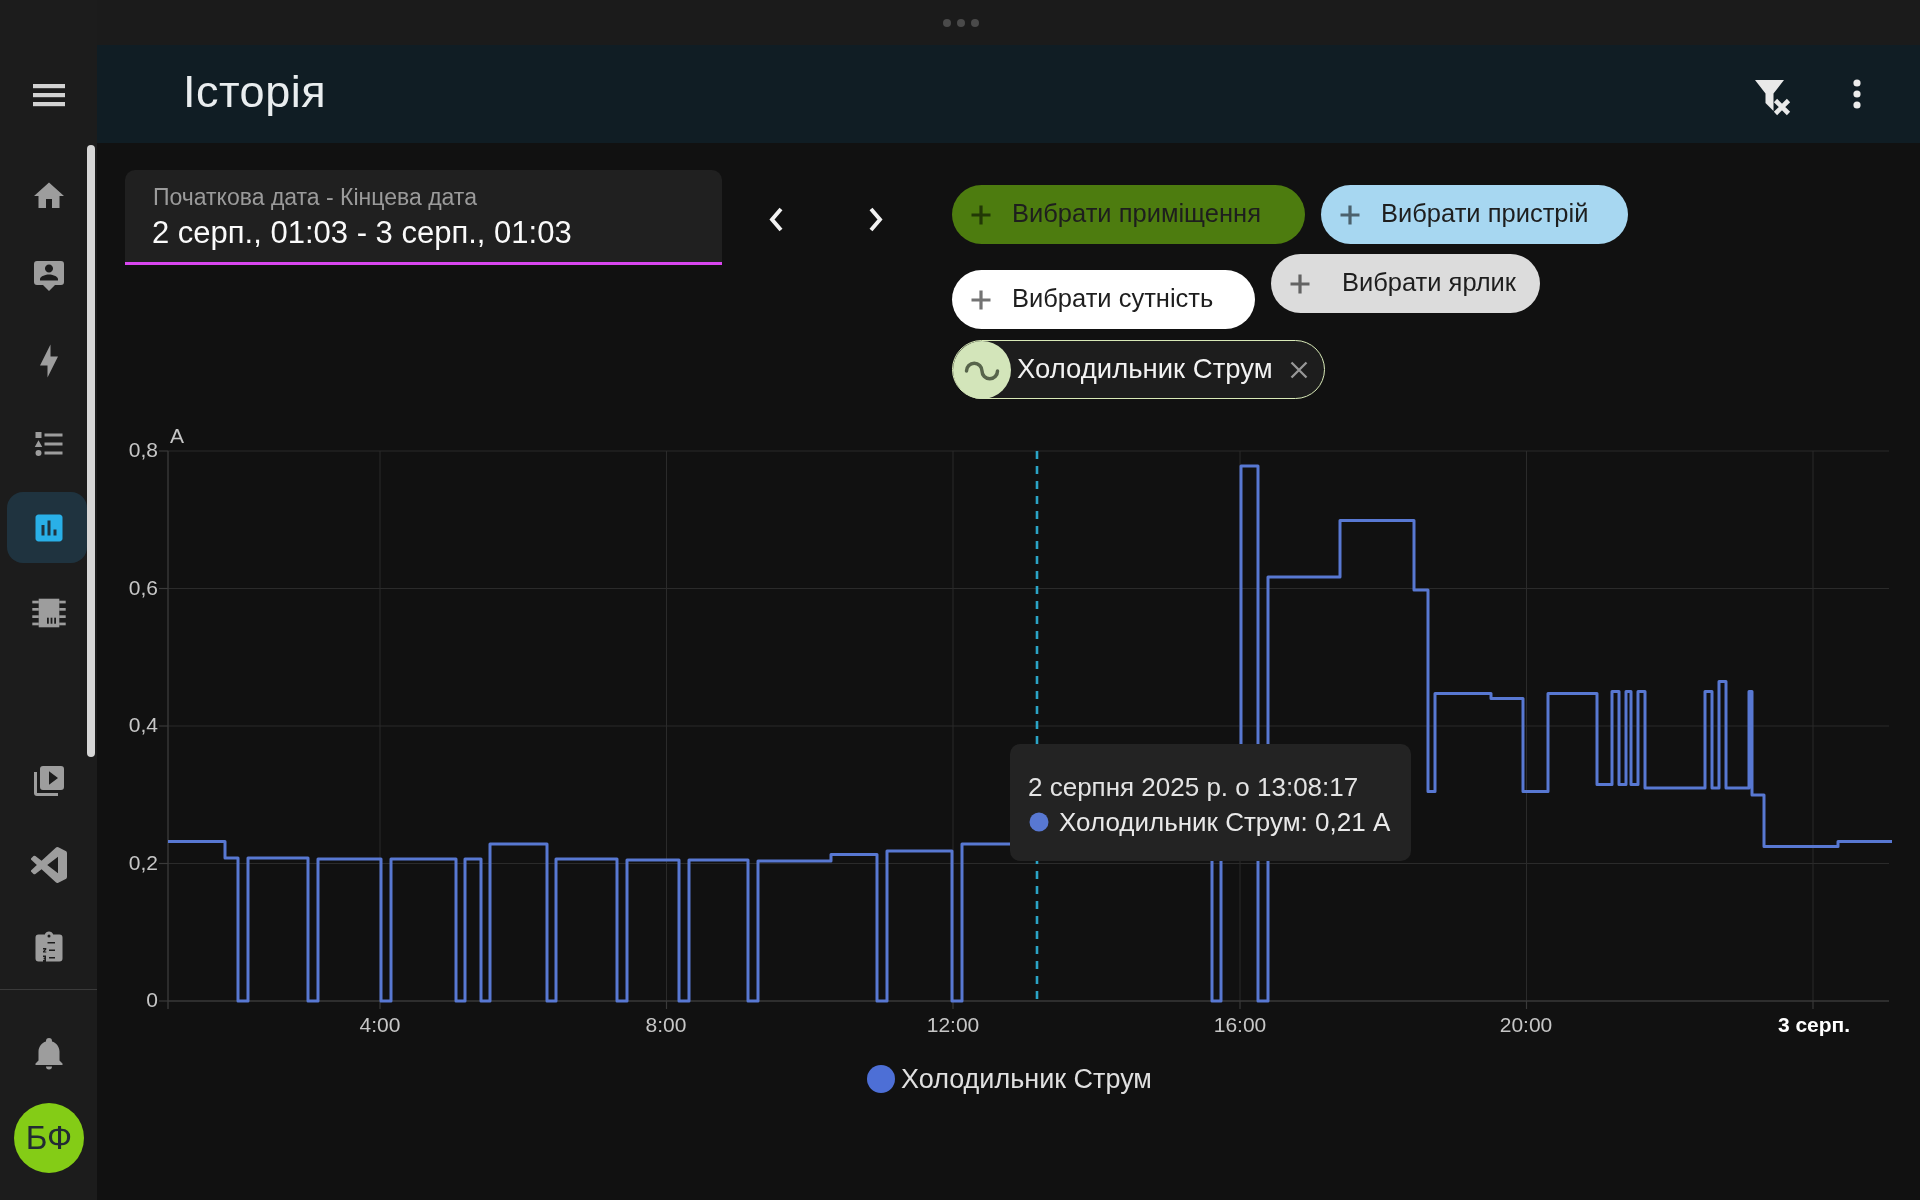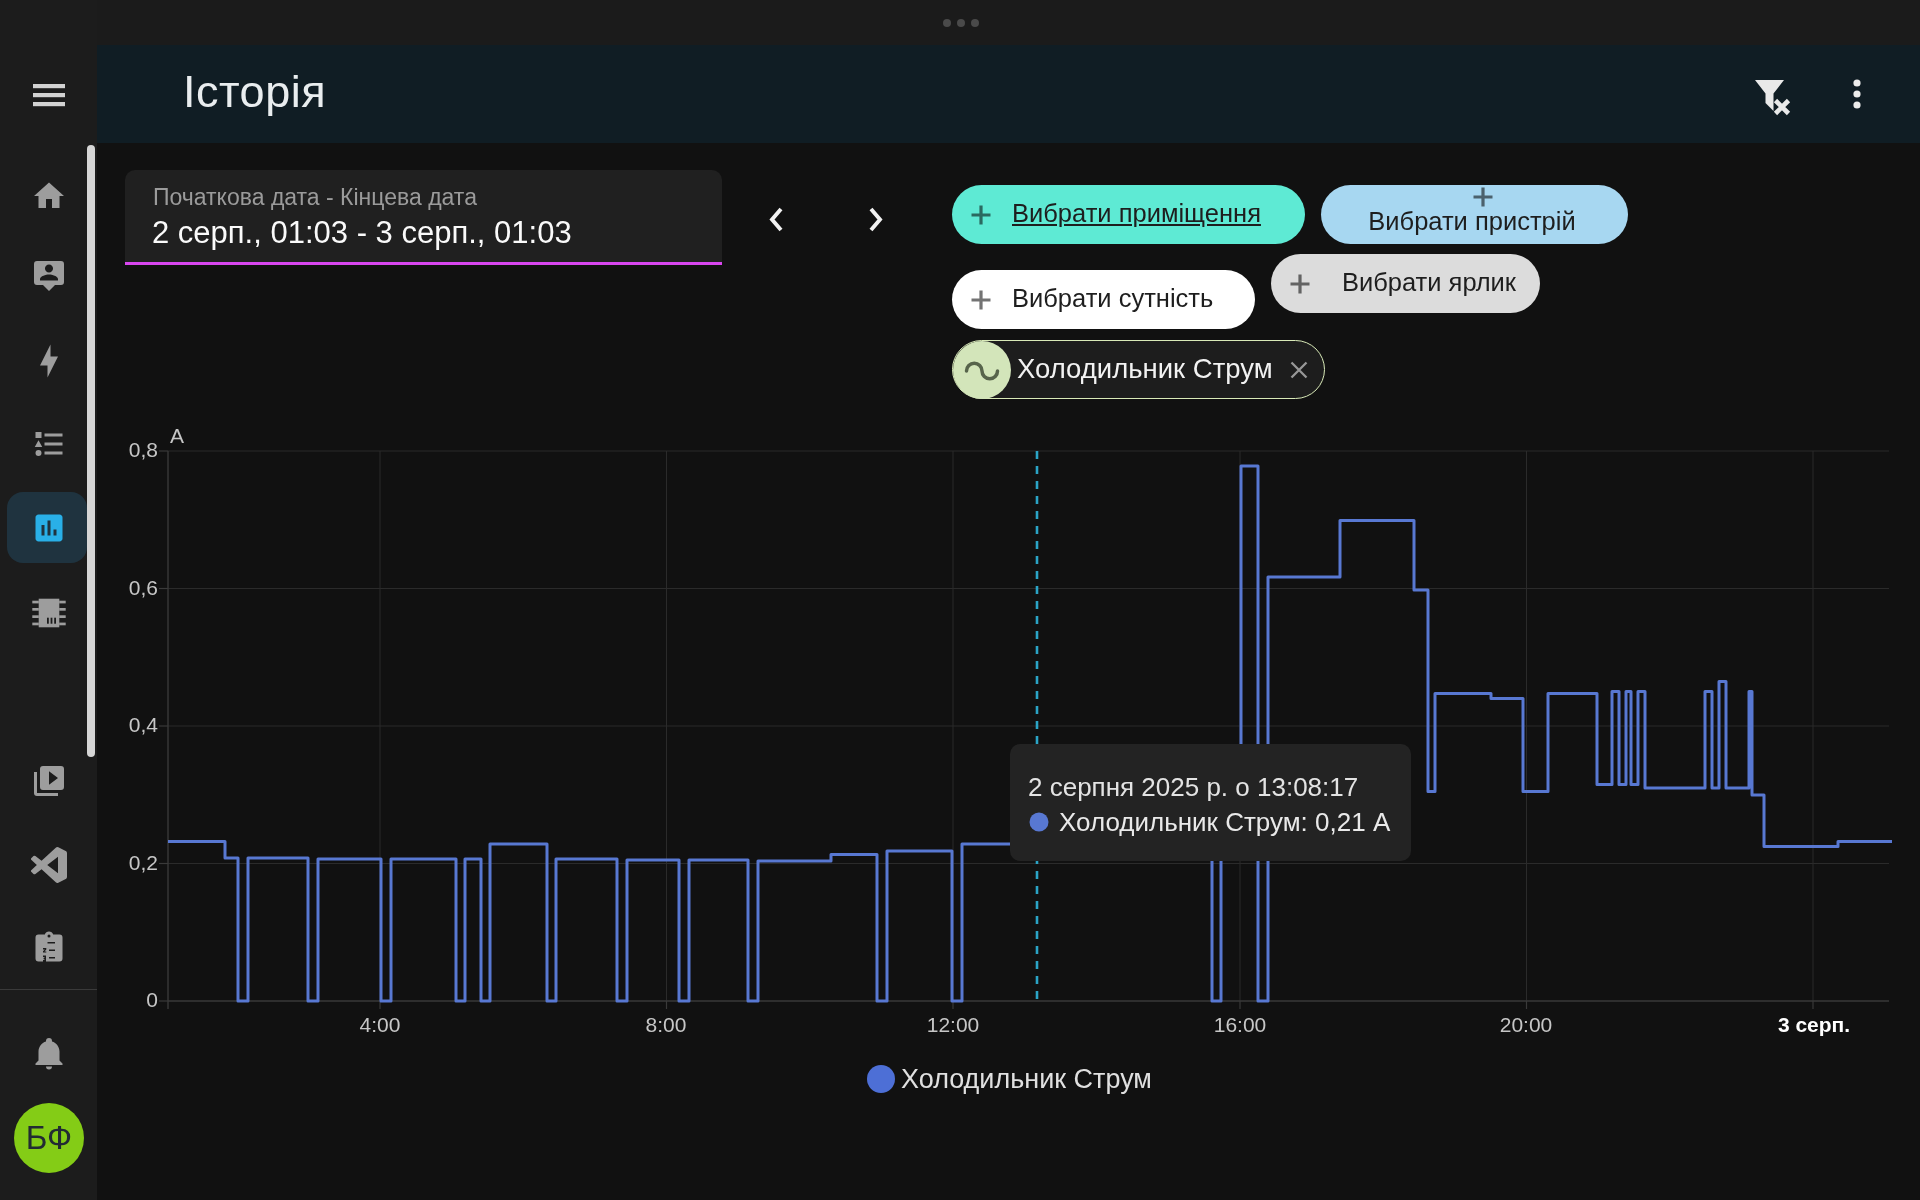--- a/index.html
+++ b/index.html
@@ -107,27 +107,27 @@
   <div class="lbl">Початкова дата - Кінцева дата</div>
   <div class="val">2 серп., 01:03 - 3 серп., 01:03</div>
 </div>
 <svg class="abs" style="left:765px;top:206px" width="24" height="28" viewBox="0 0 24 28">
   <path d="M16,3 L7,13.5 L16,24" stroke="#f2f2f2" stroke-width="3.9" fill="none"></path>
 </svg>
 <svg class="abs" style="left:863px;top:206px" width="24" height="28" viewBox="0 0 24 28">
   <path d="M8,3 L17,13.5 L8,24" stroke="#f2f2f2" stroke-width="3.9" fill="none"></path>
 </svg>
 
-<div class="chip" style="left:952px;top:185px;width:353px;background:#5eead4;text-decoration:underline;">
+<div class="chip" style="left:952px;top:185px;width:353px;background:#4d7c0f;">
   <svg class="plus" viewBox="0 0 24 24">
       <path d="M12,2.5 V21.5 M2.5,12 H21.5" stroke="rgba(0,0,0,0.55)" stroke-width="3.2"></path>
     </svg>
   <div class="ctext">Вибрати приміщення</div>
 </div>
-<div class="chip" style="left:1321px;top:185px;width:307px;background:#a7d7f1;flex-direction:column;">
+<div class="chip" style="left:1321px;top:185px;width:307px;background:#a7d7f1;">
   <svg class="plus" viewBox="0 0 24 24">
       <path d="M12,2.5 V21.5 M2.5,12 H21.5" stroke="rgba(0,0,0,0.55)" stroke-width="3.2"></path>
     </svg>
   <div class="ctext">Вибрати пристрій</div>
 </div>
 <div class="chip" style="left:952px;top:270px;width:303px;background:#ffffff;">
   <svg class="plus" viewBox="0 0 24 24">
       <path d="M12,2.5 V21.5 M2.5,12 H21.5" stroke="rgba(0,0,0,0.55)" stroke-width="3.2"></path>
     </svg>
   <div class="ctext">Вибрати сутність</div>

